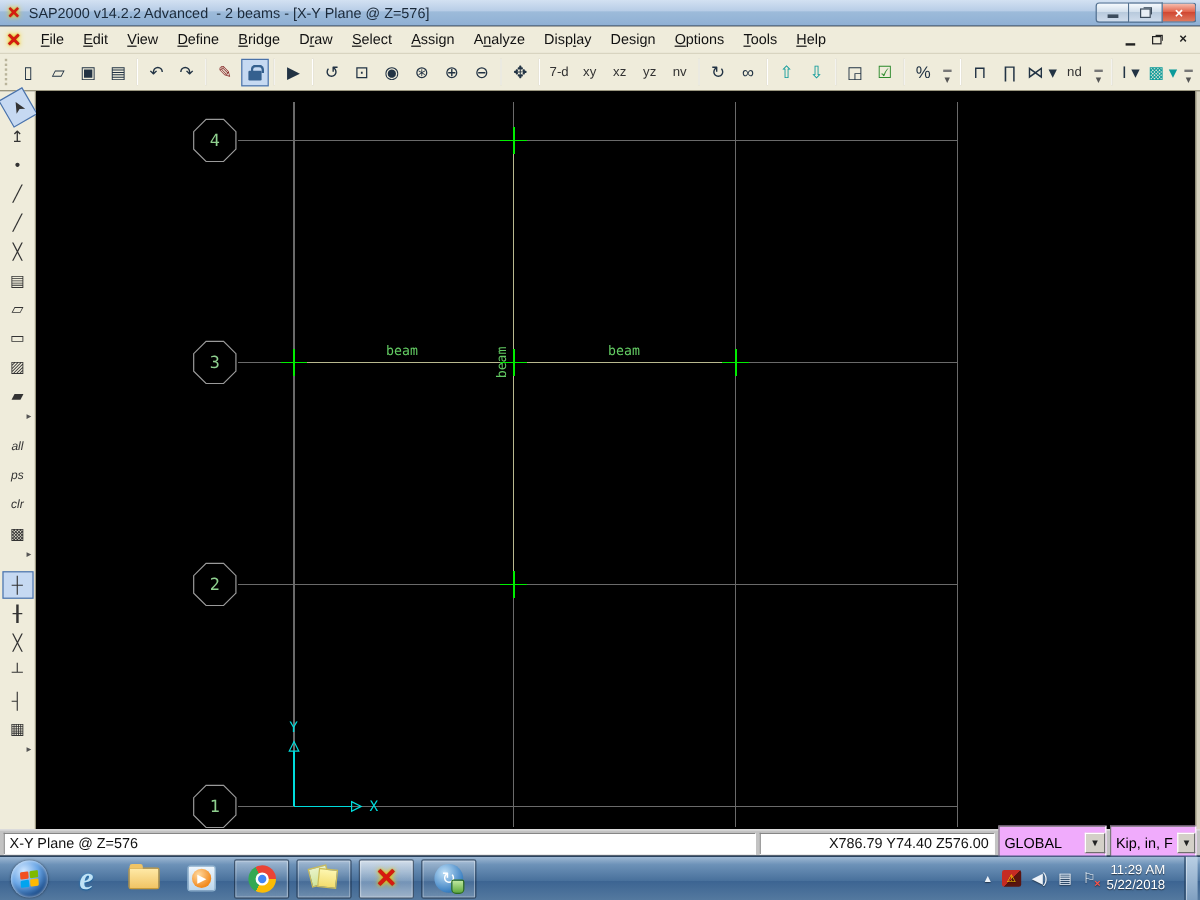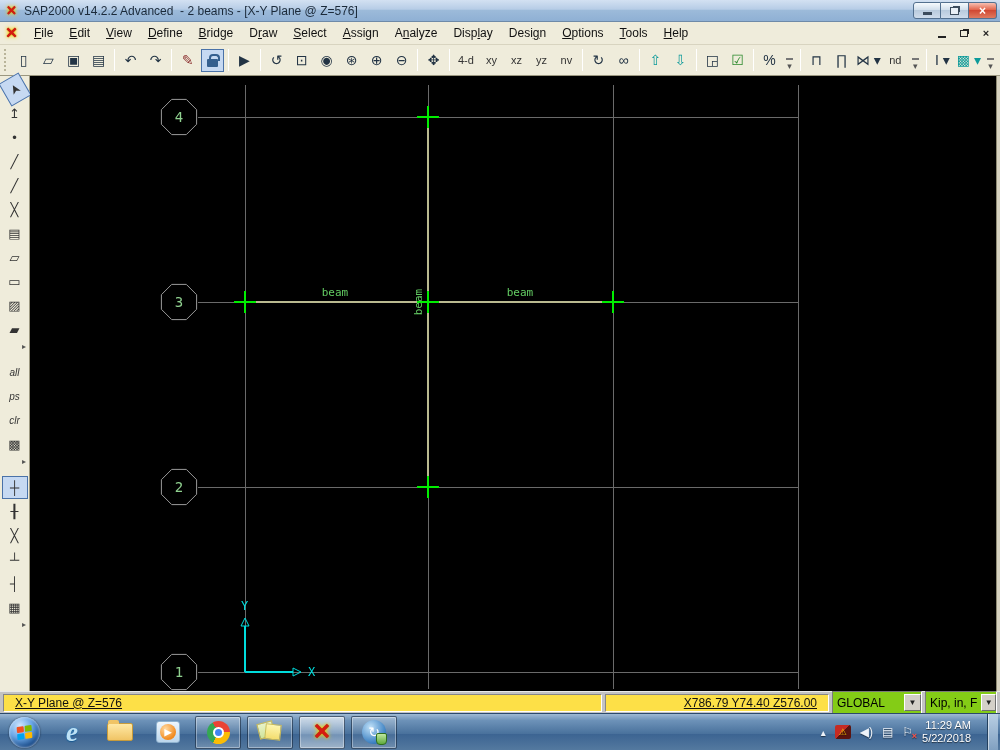--- a/index.html
+++ b/index.html
@@ -61,24 +61,24 @@
   .pal-gap { height:6px; }
 
   
   #canvas-wrap { position:absolute; left:30px; top:76px; width:966px; height:615px; background:#000; }
   #right-edge { position:absolute; right:0; top:76px; width:4px; height:615px; background:#d6d2bf; border-left:1px solid #8e8a74; }
 
   
   #statusbar { position:absolute; left:0; top:691px; width:1000px; height:22px; background:#c3c3c3;
     display:flex; align-items:center; padding:2px 3px; gap:3px; border-top:1px solid #e9e9e9; }
   .sb-panel { height:18px; border:1px solid; border-color:#868686 #fff #fff #868686;
-    display:flex; align-items:center; font-size:12px; color:#111; padding:0 11px; background:#fde047;text-decoration:underline; }
+    display:flex; align-items:center; font-size:12px; color:#111; padding:0 4px; background:#ffffff; }
   .sb-left { flex:1; }
-  .sb-coords { width:224px; justify-content:flex-end; }
-  .combo { height:23px; background:#84cc16; border:1px solid; border-color:#7a7a7a #fff #fff #7a7a7a;
+  .sb-coords { width:196px; justify-content:flex-end; }
+  .combo { height:30px; background:#f0abfc; border:1px solid; border-color:#7a7a7a #fff #fff #7a7a7a;
     display:flex; align-items:center; font-size:12px; color:#000;justify-content:flex-end; }
   .combo .val { padding:0 4px; flex:1; white-space:nowrap; }
   .combo .drop { width:17px; height:17px; background:#d4d0c8; border:1px solid; border-color:#fff #6e6e6e #6e6e6e #fff;
     display:flex; align-items:center; justify-content:center; font-size:8px; color:#222; }
   .combo.csys { width:90px; } .combo.units { width:72px; }
 
   
   #taskbar { position:absolute; left:0; top:713px; width:1000px; height:37px;
     background:linear-gradient(#9fb9d4,#6d92b8 18%,#49719c 55%,#3c6492 56%,#54799f);
     border-top:1px solid #2c4a6b; display:flex; align-items:center; }
@@ -201,21 +201,21 @@
       <span class="tb-sep"></span>
       <span class="tb-btn">↺</span>
       <span class="tb-btn">⊡</span>
       <span class="tb-btn">◉</span>
       <span class="tb-btn">⊛</span>
       <span class="tb-btn">⊕</span>
       <span class="tb-btn">⊖</span>
       <span class="tb-sep"></span>
       <span class="tb-btn">✥</span>
       <span class="tb-sep"></span>
-      <span class="tb-btn textbtn">4-d</span>
+      <span class="tb-btn textbtn">7-d</span>
       <span class="tb-btn textbtn">xy</span>
       <span class="tb-btn textbtn">xz</span>
       <span class="tb-btn textbtn">yz</span>
       <span class="tb-btn textbtn">nv</span>
       <span class="tb-sep"></span>
       <span class="tb-btn">↻</span>
       <span class="tb-btn">∞</span>
       <span class="tb-sep"></span>
       <span class="tb-btn c-teal">⇧</span>
       <span class="tb-btn c-teal">⇩</span>

